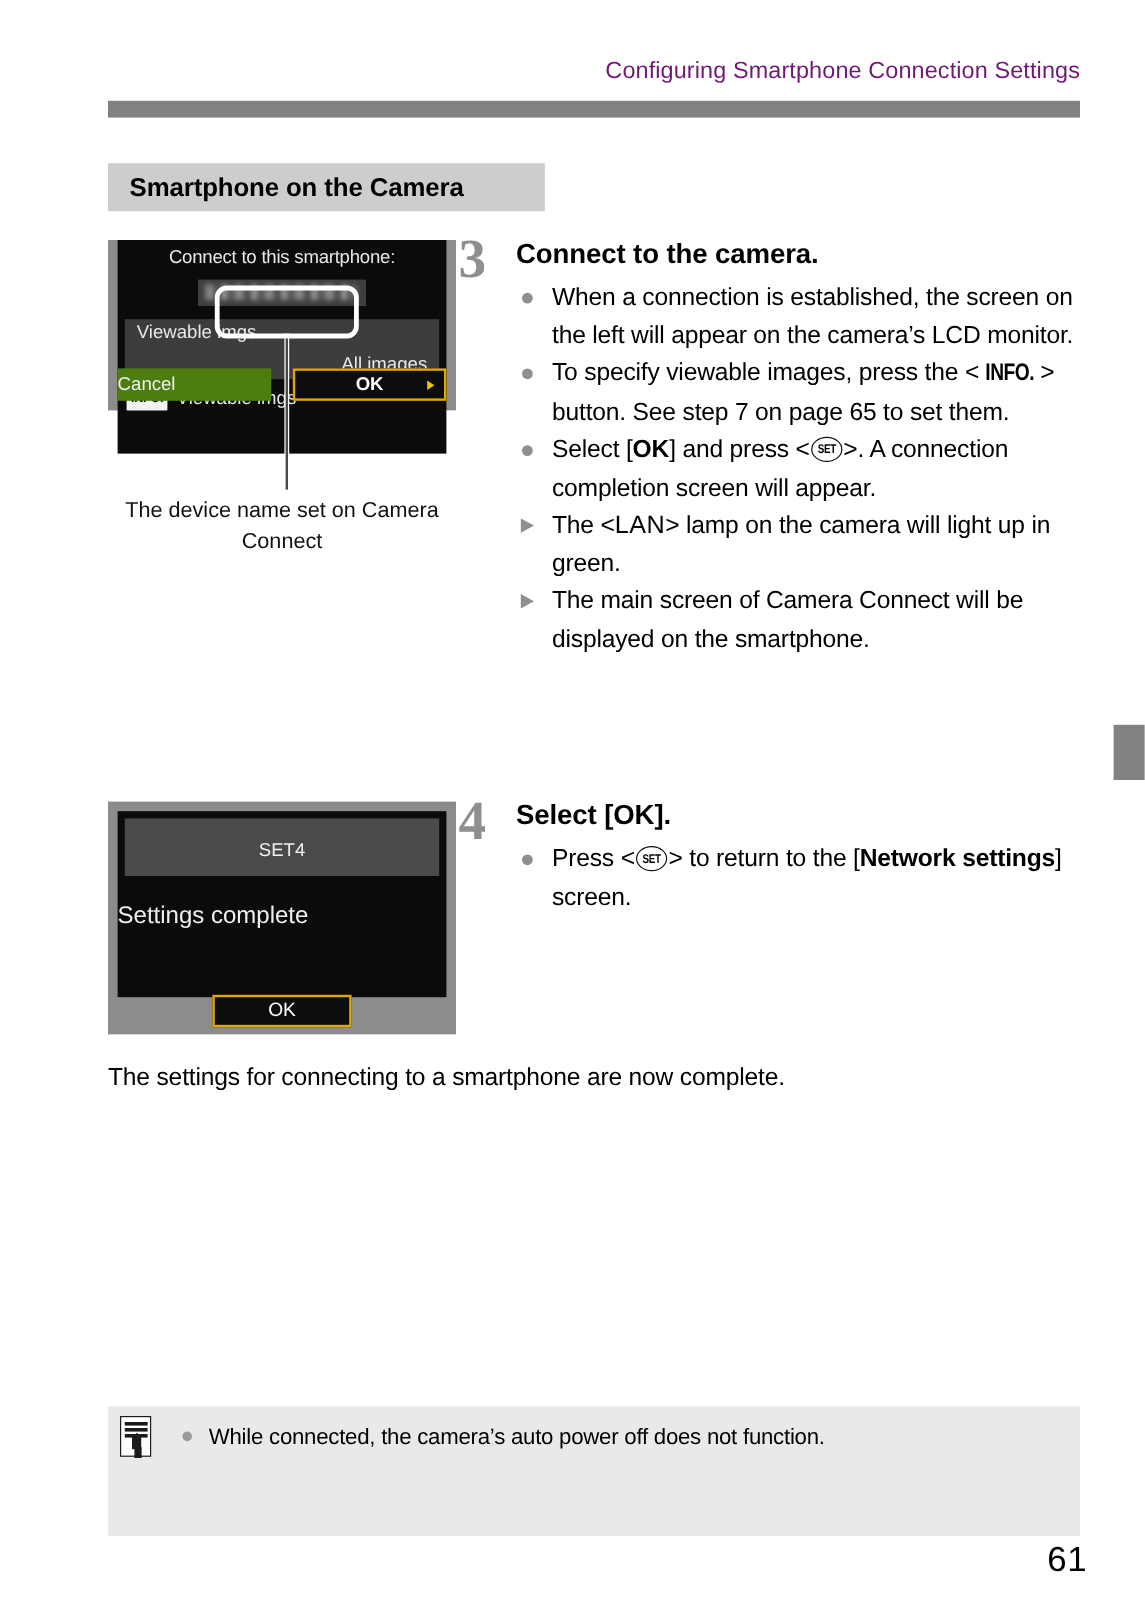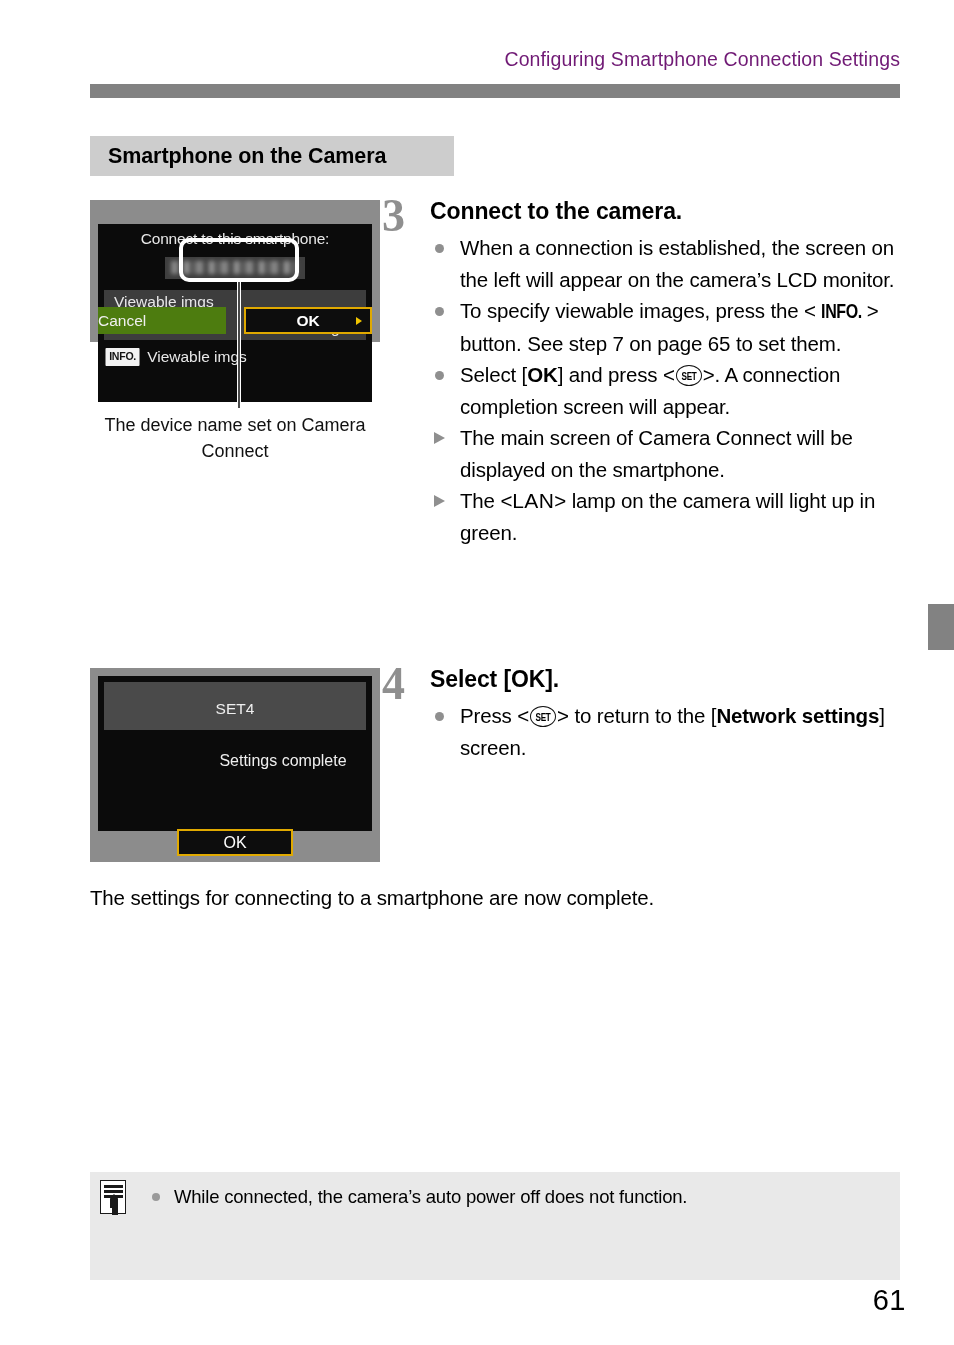--- a/index.html
+++ b/index.html
@@ -57,21 +57,21 @@
   
   .figure { position: absolute; }
   .lcd-frame {
     background: #8c8c8c;
     width: 290px;
     position: relative;
   }
 
   
   #figure-1 { left: 90px; top: 200px; }
-  #figure-1 .lcd-frame { height: 142px; padding: 24px 8px; }
+  #figure-1 .lcd-frame { height: 142px; padding: 0 8px; }
   .lcd-inner-1 {
     position: relative;
     width: 274px; height: 178px;
     background: #0b0b0b;
   }
   .lcd-title-row {
     position: absolute; left: 0; top: 6px; width: 100%;
     text-align: center;
     font-size: 15.5px;
     color: #e8e8e8;
@@ -208,24 +208,22 @@
     width: 262px; height: 48px;
     background: #4a4a4a;
     display: flex; align-items: center; justify-content: center;
   }
   .setname-band span {
     font-size: 15.5px; color: #efefef; padding-top: 6px;
   }
   .complete-msg {
     position: absolute;
     left: 0; top: 76px; width: 100%;
-    text-align: center;
-    font-size: 16px;
+    font-size: 20px;
     color: #efefef;
-    margin-left: 48px;
   }
   .btn-row-2 {
     position: absolute; left: 0; bottom: 6px;
     width: 290px; height: 27px;
   }
   .btn-ok-center {
     position: absolute; left: 50%; top: 0;
     transform: translateX(-50%);
     width: 116px; height: 27px;
     background: #0d0d0d;
@@ -450,22 +448,22 @@
 <div class="callout-line-dark"></div>
 <div class="figure-caption">The device name set on Camera Connect</div>
 
 <div class="step" id="step-3">
   <div class="step-num">3</div>
   <div class="step-head">Connect to the camera.</div>
   <ul class="step-list">
     <li class="bullet-dot">When a connection is established, the screen on the left will appear on the camera’s LCD monitor.</li>
     <li class="bullet-dot">To specify viewable images, press the &lt;<span class="kbd-info">INFO.</span>&gt; button. See step 7 on page 65 to set them.</li>
     <li class="bullet-dot">Select [<b class="strong">OK</b>] and press &lt;<span class="set-icon"><i>SET</i></span>&gt;. A connection completion screen will appear.</li>
+    <li class="bullet-arrow">The &lt;<span class="kbd-lan">LAN</span>&gt; lamp on the camera will light up in green.</li>
     <li class="bullet-arrow">The main screen of Camera Connect will be displayed on the smartphone.</li>
-    <li class="bullet-arrow">The &lt;<span class="kbd-lan">LAN</span>&gt; lamp on the camera will light up in green.</li>
   </ul>
 </div>
 
 <div class="figure" id="figure-2">
   <div class="lcd-frame">
     <div class="lcd-inner-2">
       <div class="setname-band">
         <span>SET4</span>
       </div>
       <div class="complete-msg">Settings complete</div>

